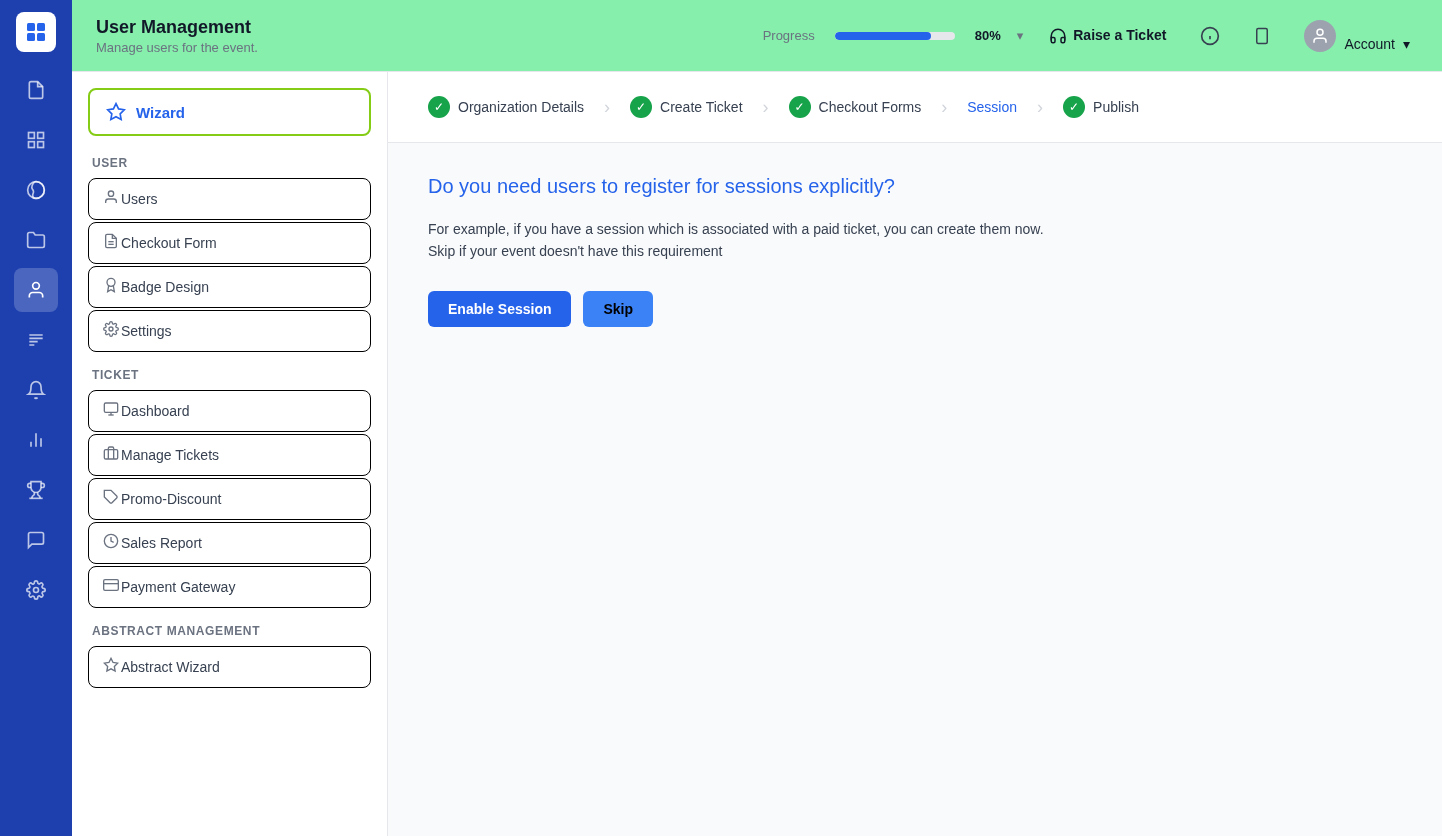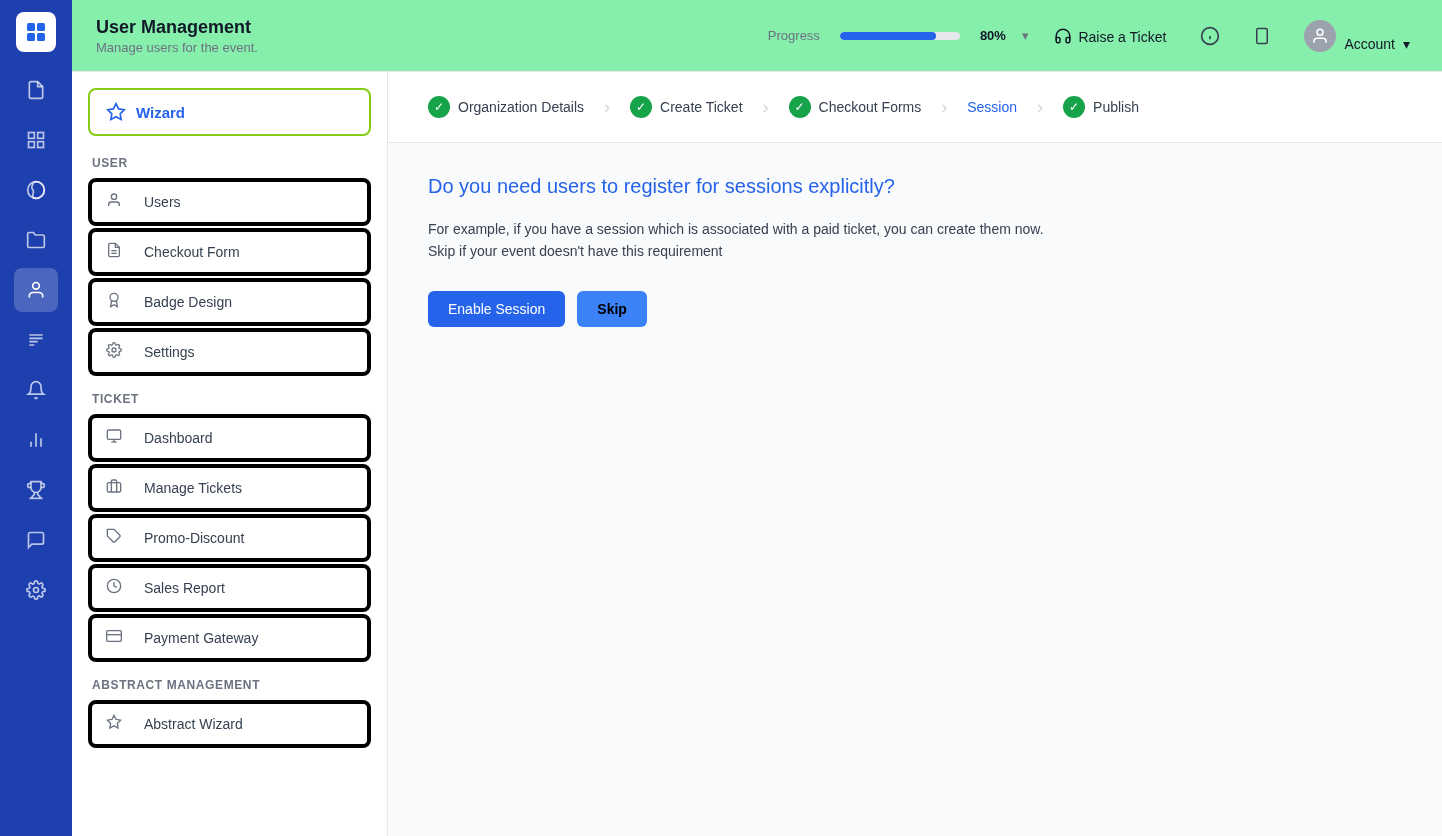--- a/index.html
+++ b/index.html
@@ -72,22 +72,22 @@
       margin: 0 4px;
     }
     .progress-bar-fill {
       height: 100%;
       background: #2563eb;
       border-radius: 4px;
     }
     .progress-percent { font-size: 13px; color: #111827; font-weight: 600; }
     .progress-dropdown { font-size: 13px; color: #6b7280; cursor: pointer; }
     .raise-ticket-btn {
-      display: flex; align-items: flex-end; gap: 6px;
-      font-size: 14px; font-weight: 400; color: #111827;
+      display: flex; align-items: flex-start; gap: 6px;
+      font-size: 14px; font-weight: 700; color: #111827;
       cursor: pointer; padding: 6px 10px; border-radius: 6px;
       border: none; background: none;
     }
     .header-icon-btn {
       width: 36px; height: 36px; border-radius: 50%;
       display: flex; align-items: center; justify-content: center;
       cursor: pointer; color: #374151; font-size: 18px; border: none; background: none;
     }
     .account-btn {
       display: flex; align-items: flex-end; gap: 8px;
@@ -127,29 +127,29 @@
       font-size: 15px; font-weight: 600;
       cursor: pointer;
       margin-bottom: 20px;
     }
     .section-label {
       font-size: 12px; font-weight: 600; color: #6b7280;
       text-transform: uppercase; letter-spacing: 0.05em;
       margin: 16px 0 8px 4px;
     }
     .sidebar-item {
-      display: flex; align-items: center; gap: 22px;
+      display: flex; align-items: center; gap: 2px;
       padding: 10px 14px;
       border-radius: 8px;
       cursor: pointer;
       color: #374151;
       font-size: 14px;
       font-weight: 500;
       margin-bottom: 2px;
-      border: 4px solid #000000;
+      border: 1px solid #000000;
       background: white;
     }
     .sidebar-item-icon { font-size: 16px; color: #6b7280; flex-shrink: 0; }
 
     
     .main-content {
       flex: 1;
       overflow-y: auto;
       background: #f9fafb;
     }
@@ -200,21 +200,21 @@
     }
     .session-actions {
       display: flex; gap: 12px;
     }
     .btn-primary {
       padding: 10px 20px;
       background: #2563eb;
       color: white;
       border: none;
       border-radius: 6px;
-      font-size: 14px; font-weight: 400;
+      font-size: 14px; font-weight: 700;
       cursor: pointer;
     }
     .btn-secondary {
       padding: 10px 20px;
       background: #2563eb;
       color: #000000;
       border: none;
       border-radius: 6px;
       font-size: 14px; font-weight: 600;
       cursor: pointer;

